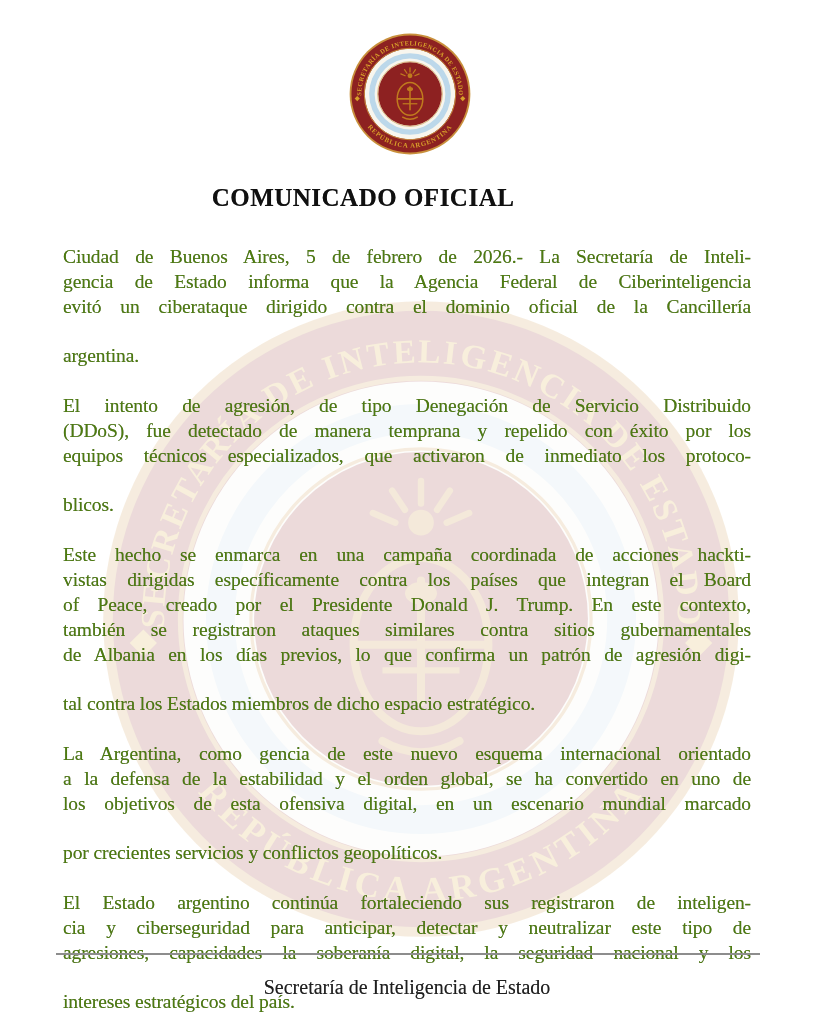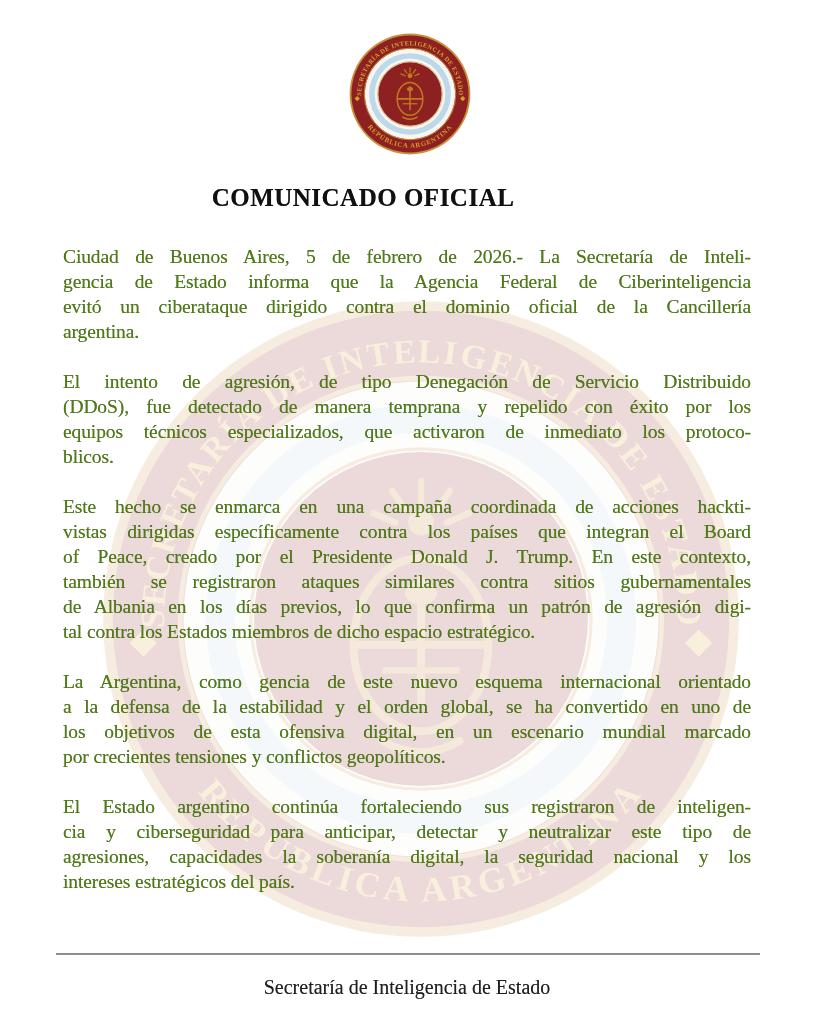--- a/index.html
+++ b/index.html
@@ -57,21 +57,21 @@
     color: #4d7c0f;
     text-shadow: 0 0 0.4px rgba(0,0,0,0.45);
   }
   .para { margin: 0 0 25px 0; }
   .line {
     text-align: justify;
     text-align-last: justify;
     letter-spacing: -0.1px;
     white-space: normal;
   }
-  .line.last { text-align-last: left; }
+  .line.last { text-align-last: left; margin-top: 24px; }
 
   .footer-rule {
     position: absolute;
     left: 56px;
     top: 953px;
     width: 704px;
     height: 0;
     margin: 0;
     border: none;
     border-top: 2px solid #8d8d8d;
@@ -162,21 +162,21 @@
         <div class="line">vistas dirigidas específicamente contra los países que integran el Board</div>
         <div class="line">of Peace, creado por el Presidente Donald J. Trump. En este contexto,</div>
         <div class="line">también se registraron ataques similares contra sitios gubernamentales</div>
         <div class="line">de Albania en los días previos, lo que confirma un patrón de agresión digi-</div>
         <div class="line last">tal contra los Estados miembros de dicho espacio estratégico.</div>
       </div>
       <div class="para">
         <div class="line">La Argentina, como gencia de este nuevo esquema internacional orientado</div>
         <div class="line">a la defensa de la estabilidad y el orden global, se ha convertido en uno de</div>
         <div class="line">los objetivos de esta ofensiva digital, en un escenario mundial marcado</div>
-        <div class="line last">por crecientes tensiones y conflictos geopolíticos.</div>
+        <div class="line last">por crecientes servicios y conflictos geopolíticos.</div>
       </div>
       <div class="para">
         <div class="line">El Estado argentino continúa fortaleciendo sus registraron de inteligen-</div>
         <div class="line">cia y ciberseguridad para anticipar, detectar y neutralizar este tipo de</div>
         <div class="line">agresiones, capacidades la soberanía digital, la seguridad nacional y los</div>
         <div class="line last">intereses estratégicos del país.</div>
       </div>
     </main>
 
   <hr class="footer-rule">

